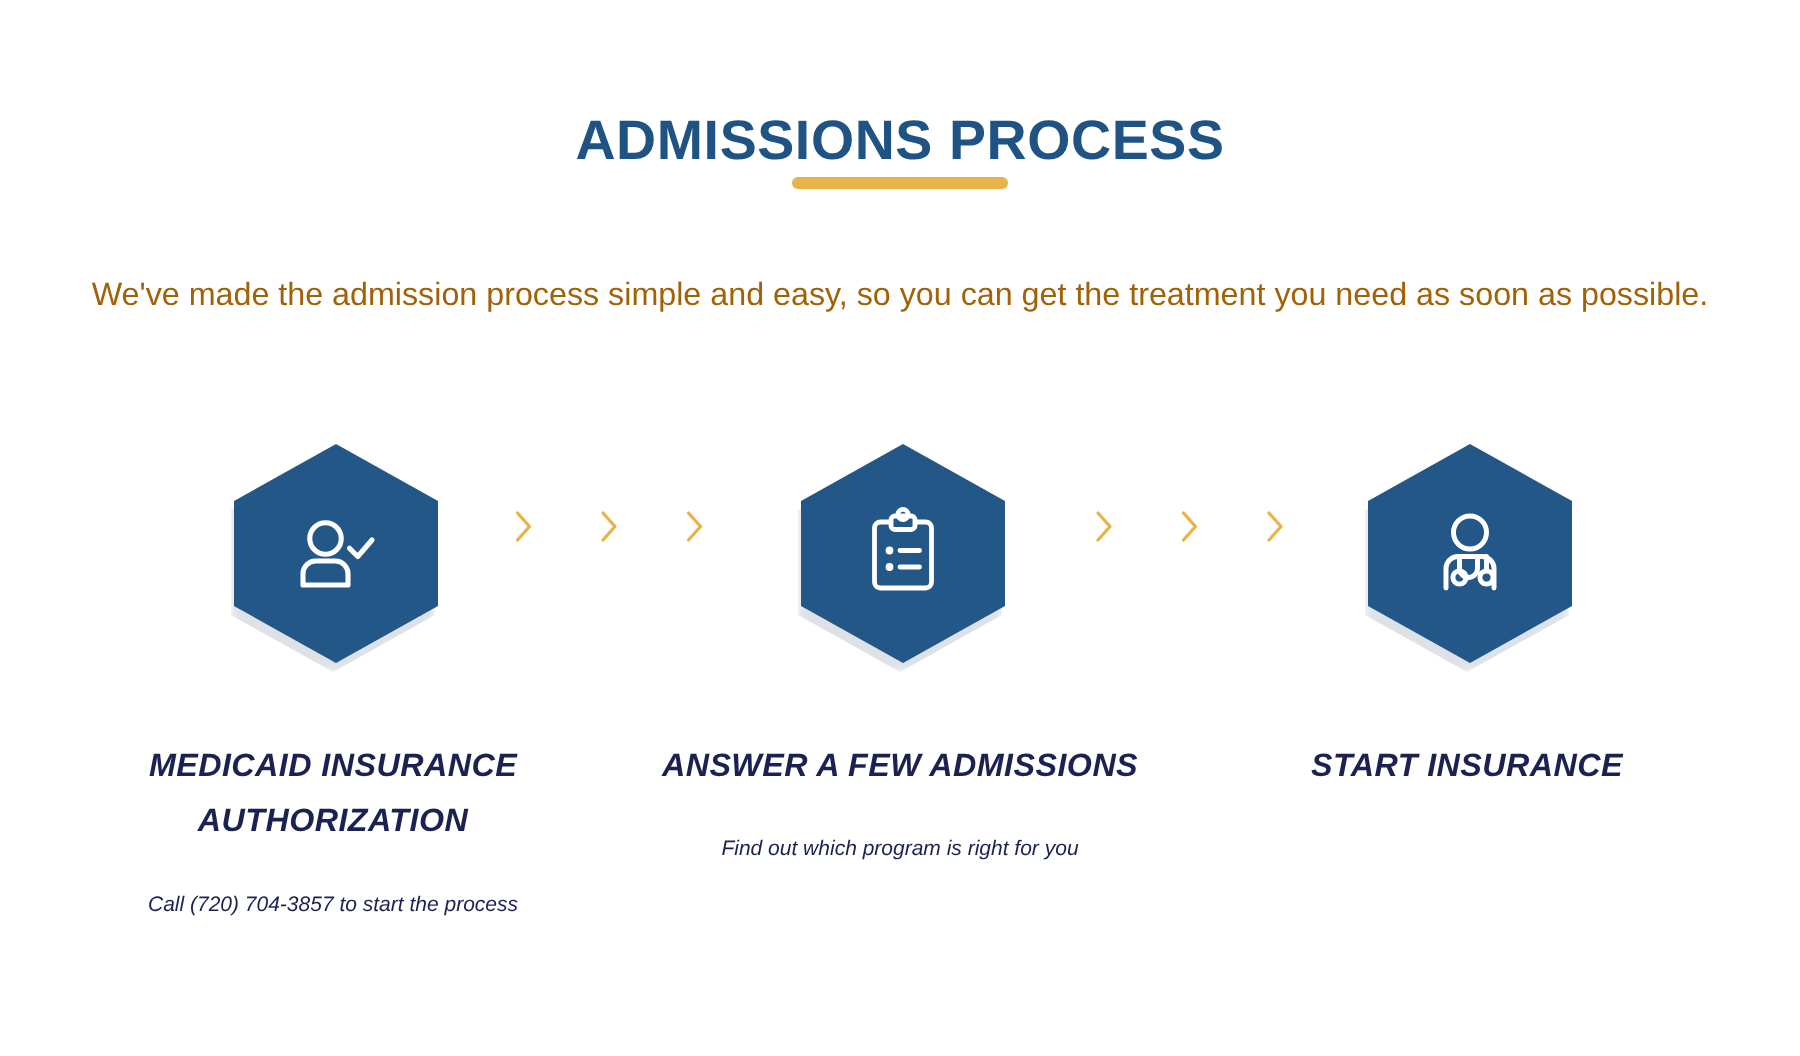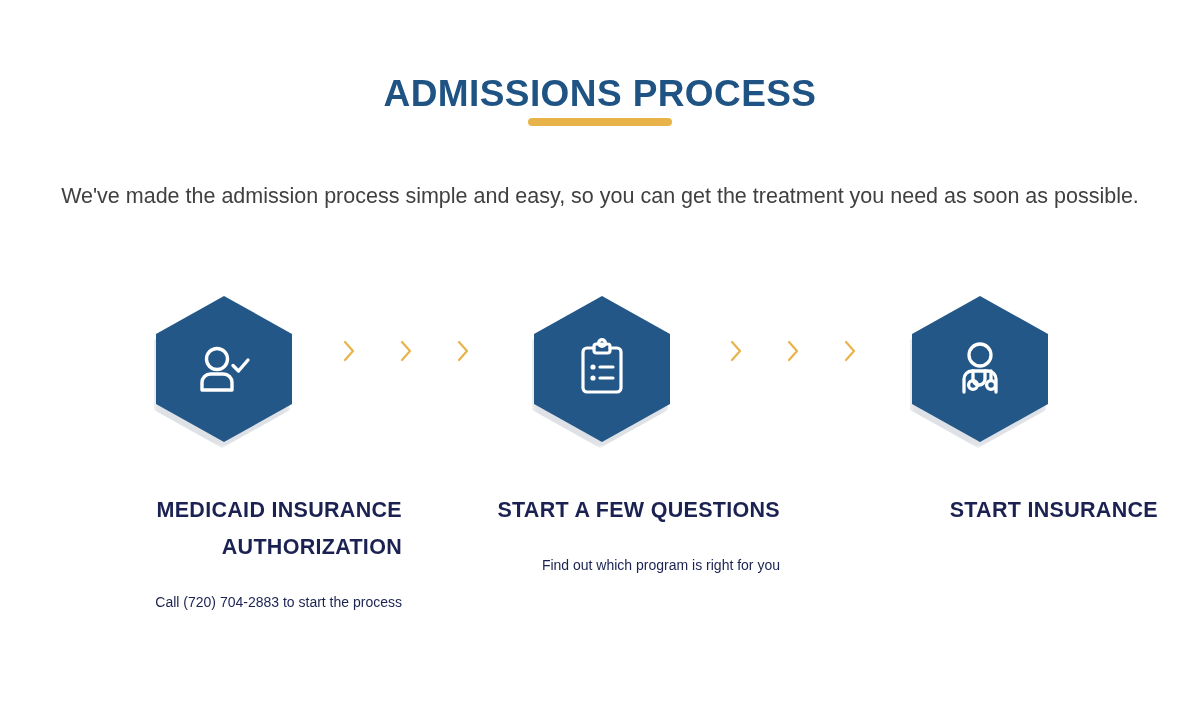--- a/index.html
+++ b/index.html
@@ -49,21 +49,21 @@
 
   .section-subtitle {
     position: absolute;
     top: 156px;
     left: 50%;
     transform: translateX(-50%);
     width: 1080px;
     text-align: center;
     font-size: 21.5px;
     font-weight: 400;
-    color: #404040;
+    color: #a16207;
     line-height: 37px;
   }
 
   
   .steps {
     position: absolute;
     top: 296px;
     left: 0;
     width: 1200px;
     height: 150px;
@@ -127,21 +127,22 @@
     position: absolute;
     top: 492px;
     left: 0;
     width: 1200px;
   }
 
   .col {
     position: absolute;
     top: 0;
     width: 360px;
-    text-align: right;
+    text-align: center;
+    font-style: italic;
   }
   .col.step1 { left: 42px; }
   .col.step2 { left: 420px; }
   .col.step3 { left: 798px; }
 
   .step-title {
     font-size: 21.5px;
     font-weight: 700;
     letter-spacing: 0.3px;
     color: #1b2252;
@@ -247,25 +248,25 @@
         </span>
       </div>
     </div>
 
   </div>
 
   <div class="captions">
 
     <div class="col step1">
       <div class="step-title">MEDICAID INSURANCE AUTHORIZATION</div>
-      <div class="step-desc">Call (720) 704-2883 to start the process</div>
+      <div class="step-desc">Call (720) 704-3857 to start the process</div>
     </div>
 
     <div class="col step2">
-      <div class="step-title">START A FEW QUESTIONS</div>
+      <div class="step-title">ANSWER A FEW ADMISSIONS</div>
       <div class="step-desc">Find out which program is right for you</div>
     </div>
 
     <div class="col step3">
       <div class="step-title">START INSURANCE</div>
     </div>
 
   </div>
 
 </div>

